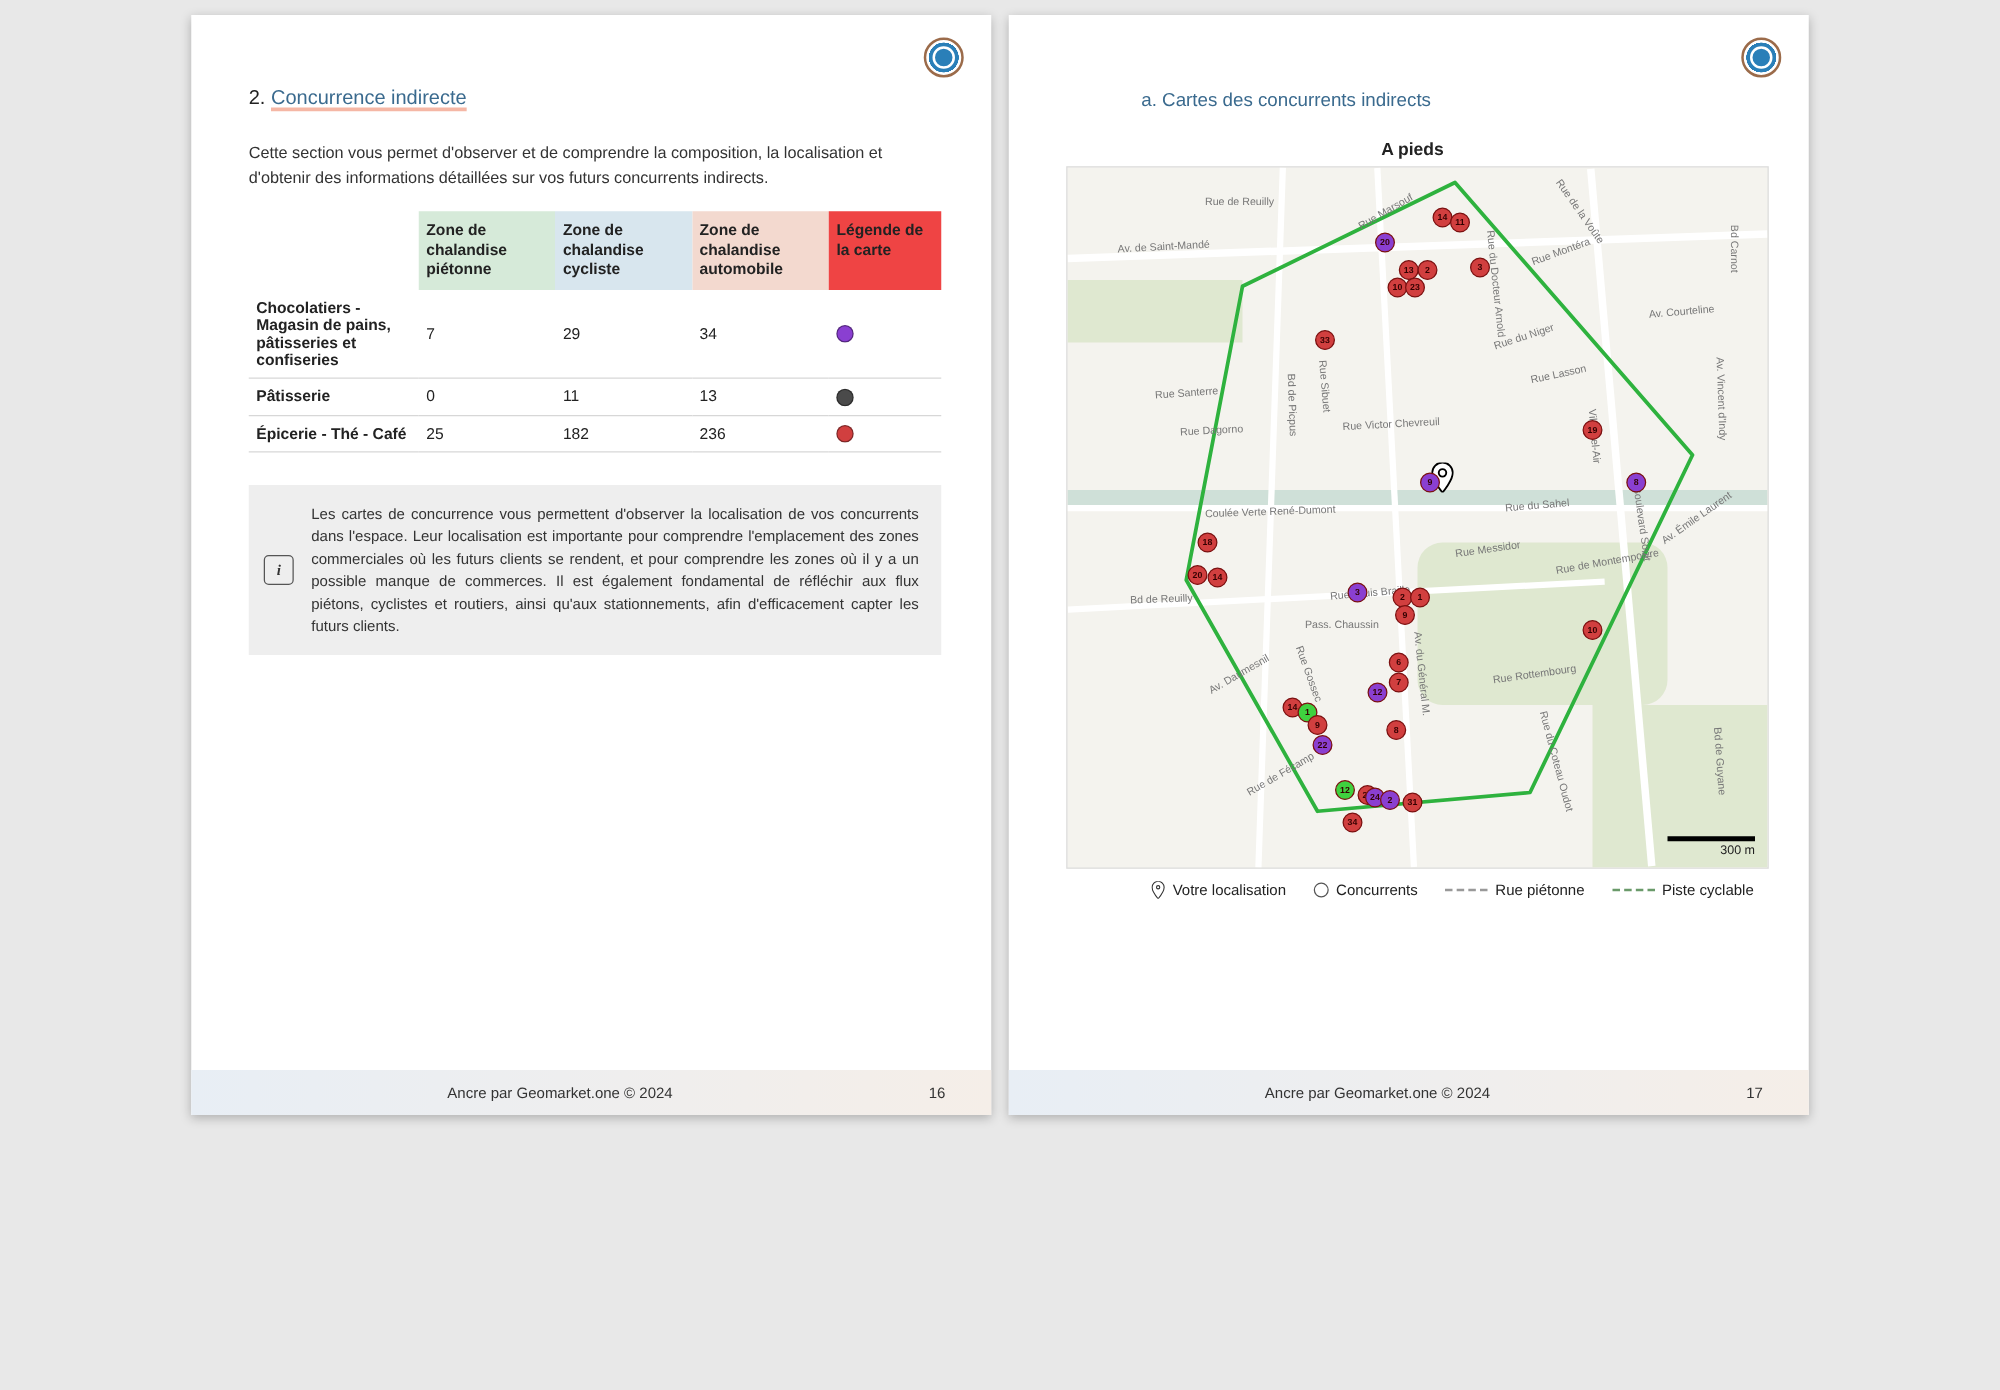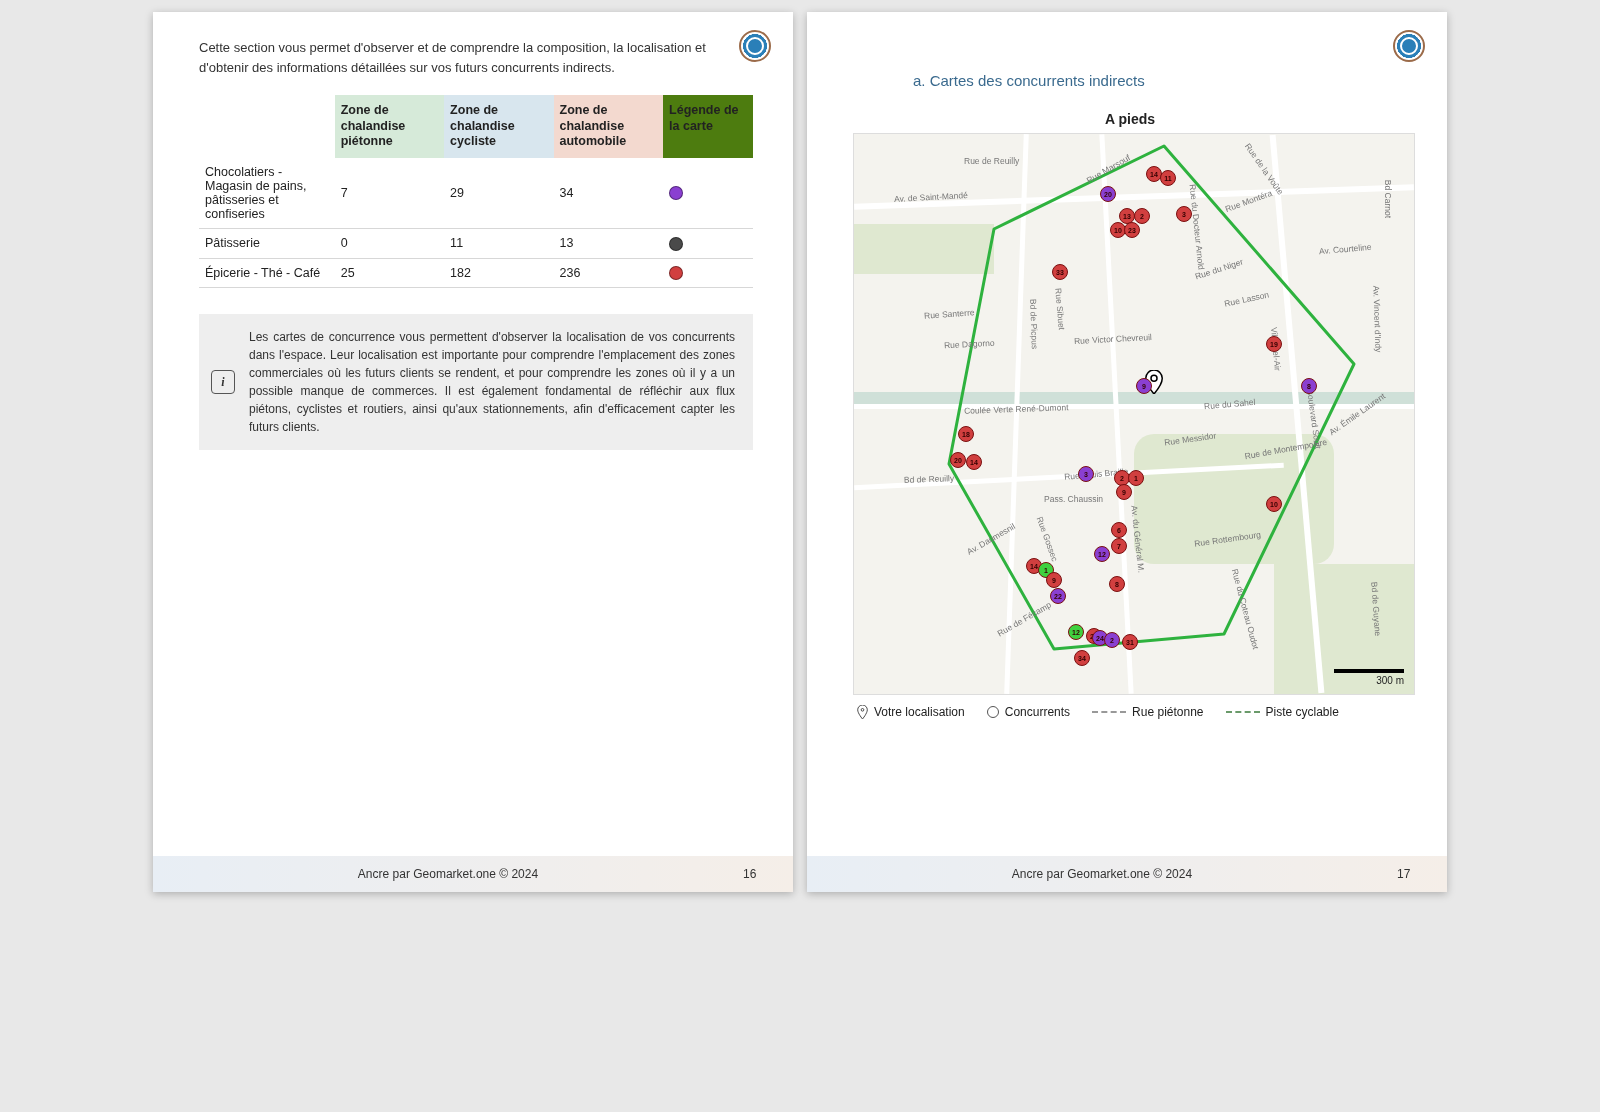--- a/index.html
+++ b/index.html
@@ -12,58 +12,62 @@
   h2.section .num{color:#222;}
   h2.section .title{text-decoration:underline;text-decoration-color:#f5b7a5;text-decoration-thickness:3px;text-underline-offset:3px;}
   h3.sub{font-size:15px;font-weight:400;color:#3a6a8e;margin:34px 0 0 60px;}
   p.intro{font-size:13px;line-height:1.5;color:#333;margin:0 0 18px 0;}
   table.comp{border-collapse:collapse;width:100%;font-size:12.5px;}
   table.comp th{text-align:left;font-weight:700;padding:8px 6px;vertical-align:top;line-height:1.25;}
   table.comp th.cat{width:128px;background:#fff;}
   table.comp th.z1{background:#d6ead9;width:100px;}
   table.comp th.z2{background:#d8e6ee;width:100px;}
   table.comp th.z3{background:#f3d9cf;width:100px;}
-  table.comp th.leg{background:#4d7c0f;width:80px;margin-left:36px;}
+  table.comp th.leg{background:#ef4444;width:80px;margin-left:36px;}
   table.comp td{padding:7px 6px;border-bottom:1px solid #d7d7d7;vertical-align:middle;}
-  table.comp tr.row td:first-child{font-weight:400;}
+  table.comp tr.row td:first-child{font-weight:700;}
   .dot{display:inline-block;width:12px;height:12px;border-radius:50%;vertical-align:middle;}
   .info-box{background:#eeeeee;margin-top:26px;padding:14px 18px 14px 50px;position:relative;font-size:12px;line-height:1.5;color:#333;}
   .info-box .iicon{position:absolute;left:12px;top:50%;transform:translateY(-50%);width:22px;height:22px;border:1.5px solid #555;border-radius:4px;display:flex;align-items:center;justify-content:center;font-family:Georgia,serif;font-style:italic;font-weight:bold;}
   .info-box .q{font-style:italic;color:#555;margin-bottom:6px;}
   .info-box .body{text-align:justify;}
   .footer{background:linear-gradient(90deg,#e8eef5,#f5eee8);height:36px;display:flex;align-items:center;font-size:12px;color:#333;}
   .footer .ftext{flex:1;text-align:center;}
   .footer .pnum{width:50px;text-align:left;}
   
   .map-wrap{margin:22px 0 0 0;}
   .map-title{text-align:center;font-weight:700;font-size:14px;margin-bottom:6px;}
   .map{position:relative;width:560px;height:560px;background:#f4f3ee;border:1px solid #ddd;overflow:hidden;margin:0 auto;}
   .road{position:absolute;background:#fff;}
   .roadlbl{position:absolute;font-size:8.5px;color:#777;white-space:nowrap;}
   .green-poly{position:absolute;inset:0;}
   .pin{position:absolute;width:14px;height:14px;border-radius:50%;border:1.5px solid #7a1010;transform:translate(-50%,-50%);font-size:7px;display:flex;align-items:center;justify-content:center;color:#300;font-weight:bold;}
   .loc-marker{position:absolute;width:18px;height:24px;transform:translate(-50%,-100%);}
   .scale{position:absolute;right:10px;bottom:8px;font-size:10px;text-align:right;}
   .scale .bar{width:70px;height:4px;background:#000;margin-bottom:2px;margin-left:auto;}
-  .map-legend{display:flex;gap:22px;align-items:center;font-size:12px;margin:10px 4px 0;flex-wrap:wrap;}
+  .map-legend{display:flex;gap:22px;align-items:center;font-size:12px;margin:10px 4px 0;flex-wrap:wrap;justify-content:flex-end;}
   .map-legend .item{display:flex;align-items:center;gap:6px;}
   .lg-pin{width:11px;height:14px;}
   .lg-circ{width:10px;height:10px;border:1.5px solid #555;border-radius:50%;}
   .lg-dash{width:34px;border-top:2px dashed #888;}
   .park{position:absolute;background:#dfe8d0;}
   .water{position:absolute;background:#cfe0d8;}
 </style>
 </head>
 <body>
 
 <div class="spread">
 
   <div class="page">
     <div class="logo"></div>
     <div class="page-body">
+      <h2 class="section">
+        <span class="num">2.</span>
+        <span class="title">Concurrence indirecte</span>
+      </h2>
       <p class="intro">Cette section vous permet d'observer et de comprendre la composition, la localisation et d'obtenir des informations détaillées sur vos futurs concurrents indirects.</p>
 
       <table class="comp">
         <thead>
           <tr>
             <th class="cat"></th>
             <th class="z1">Zone de chalandise piétonne</th>
             <th class="z2">Zone de chalandise cycliste</th>
             <th class="z3">Zone de chalandise automobile</th>
             <th class="leg">Légende de la carte</th>

